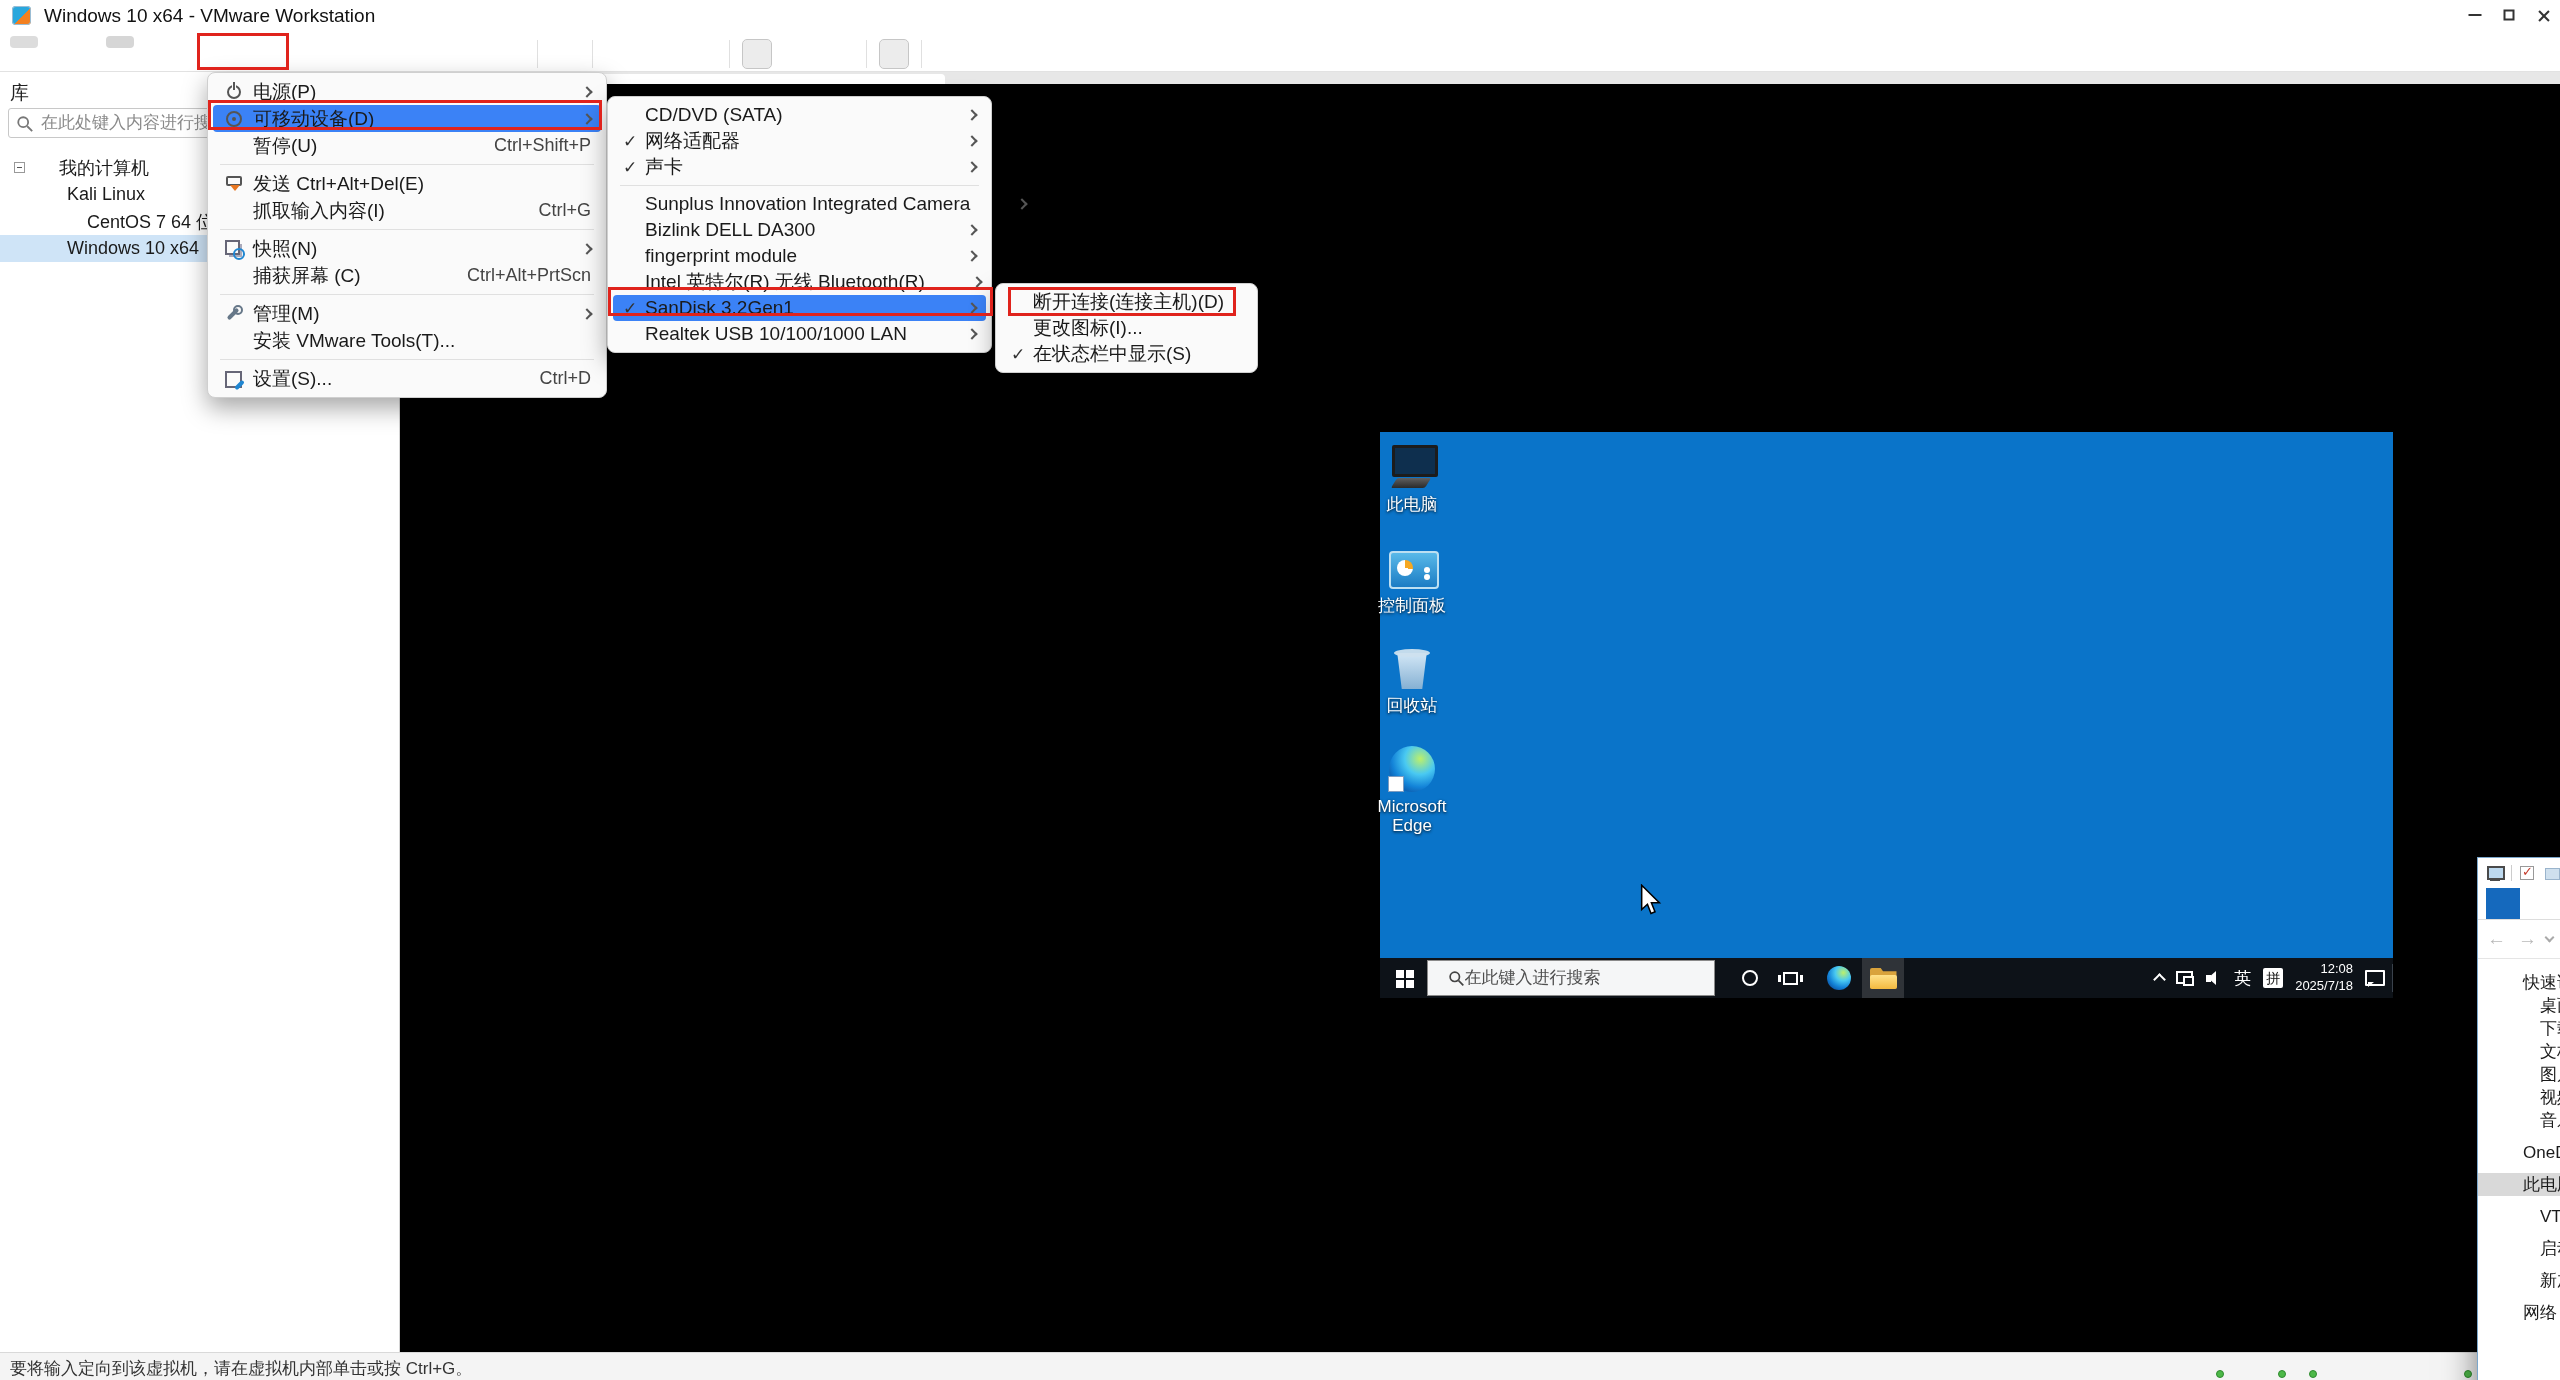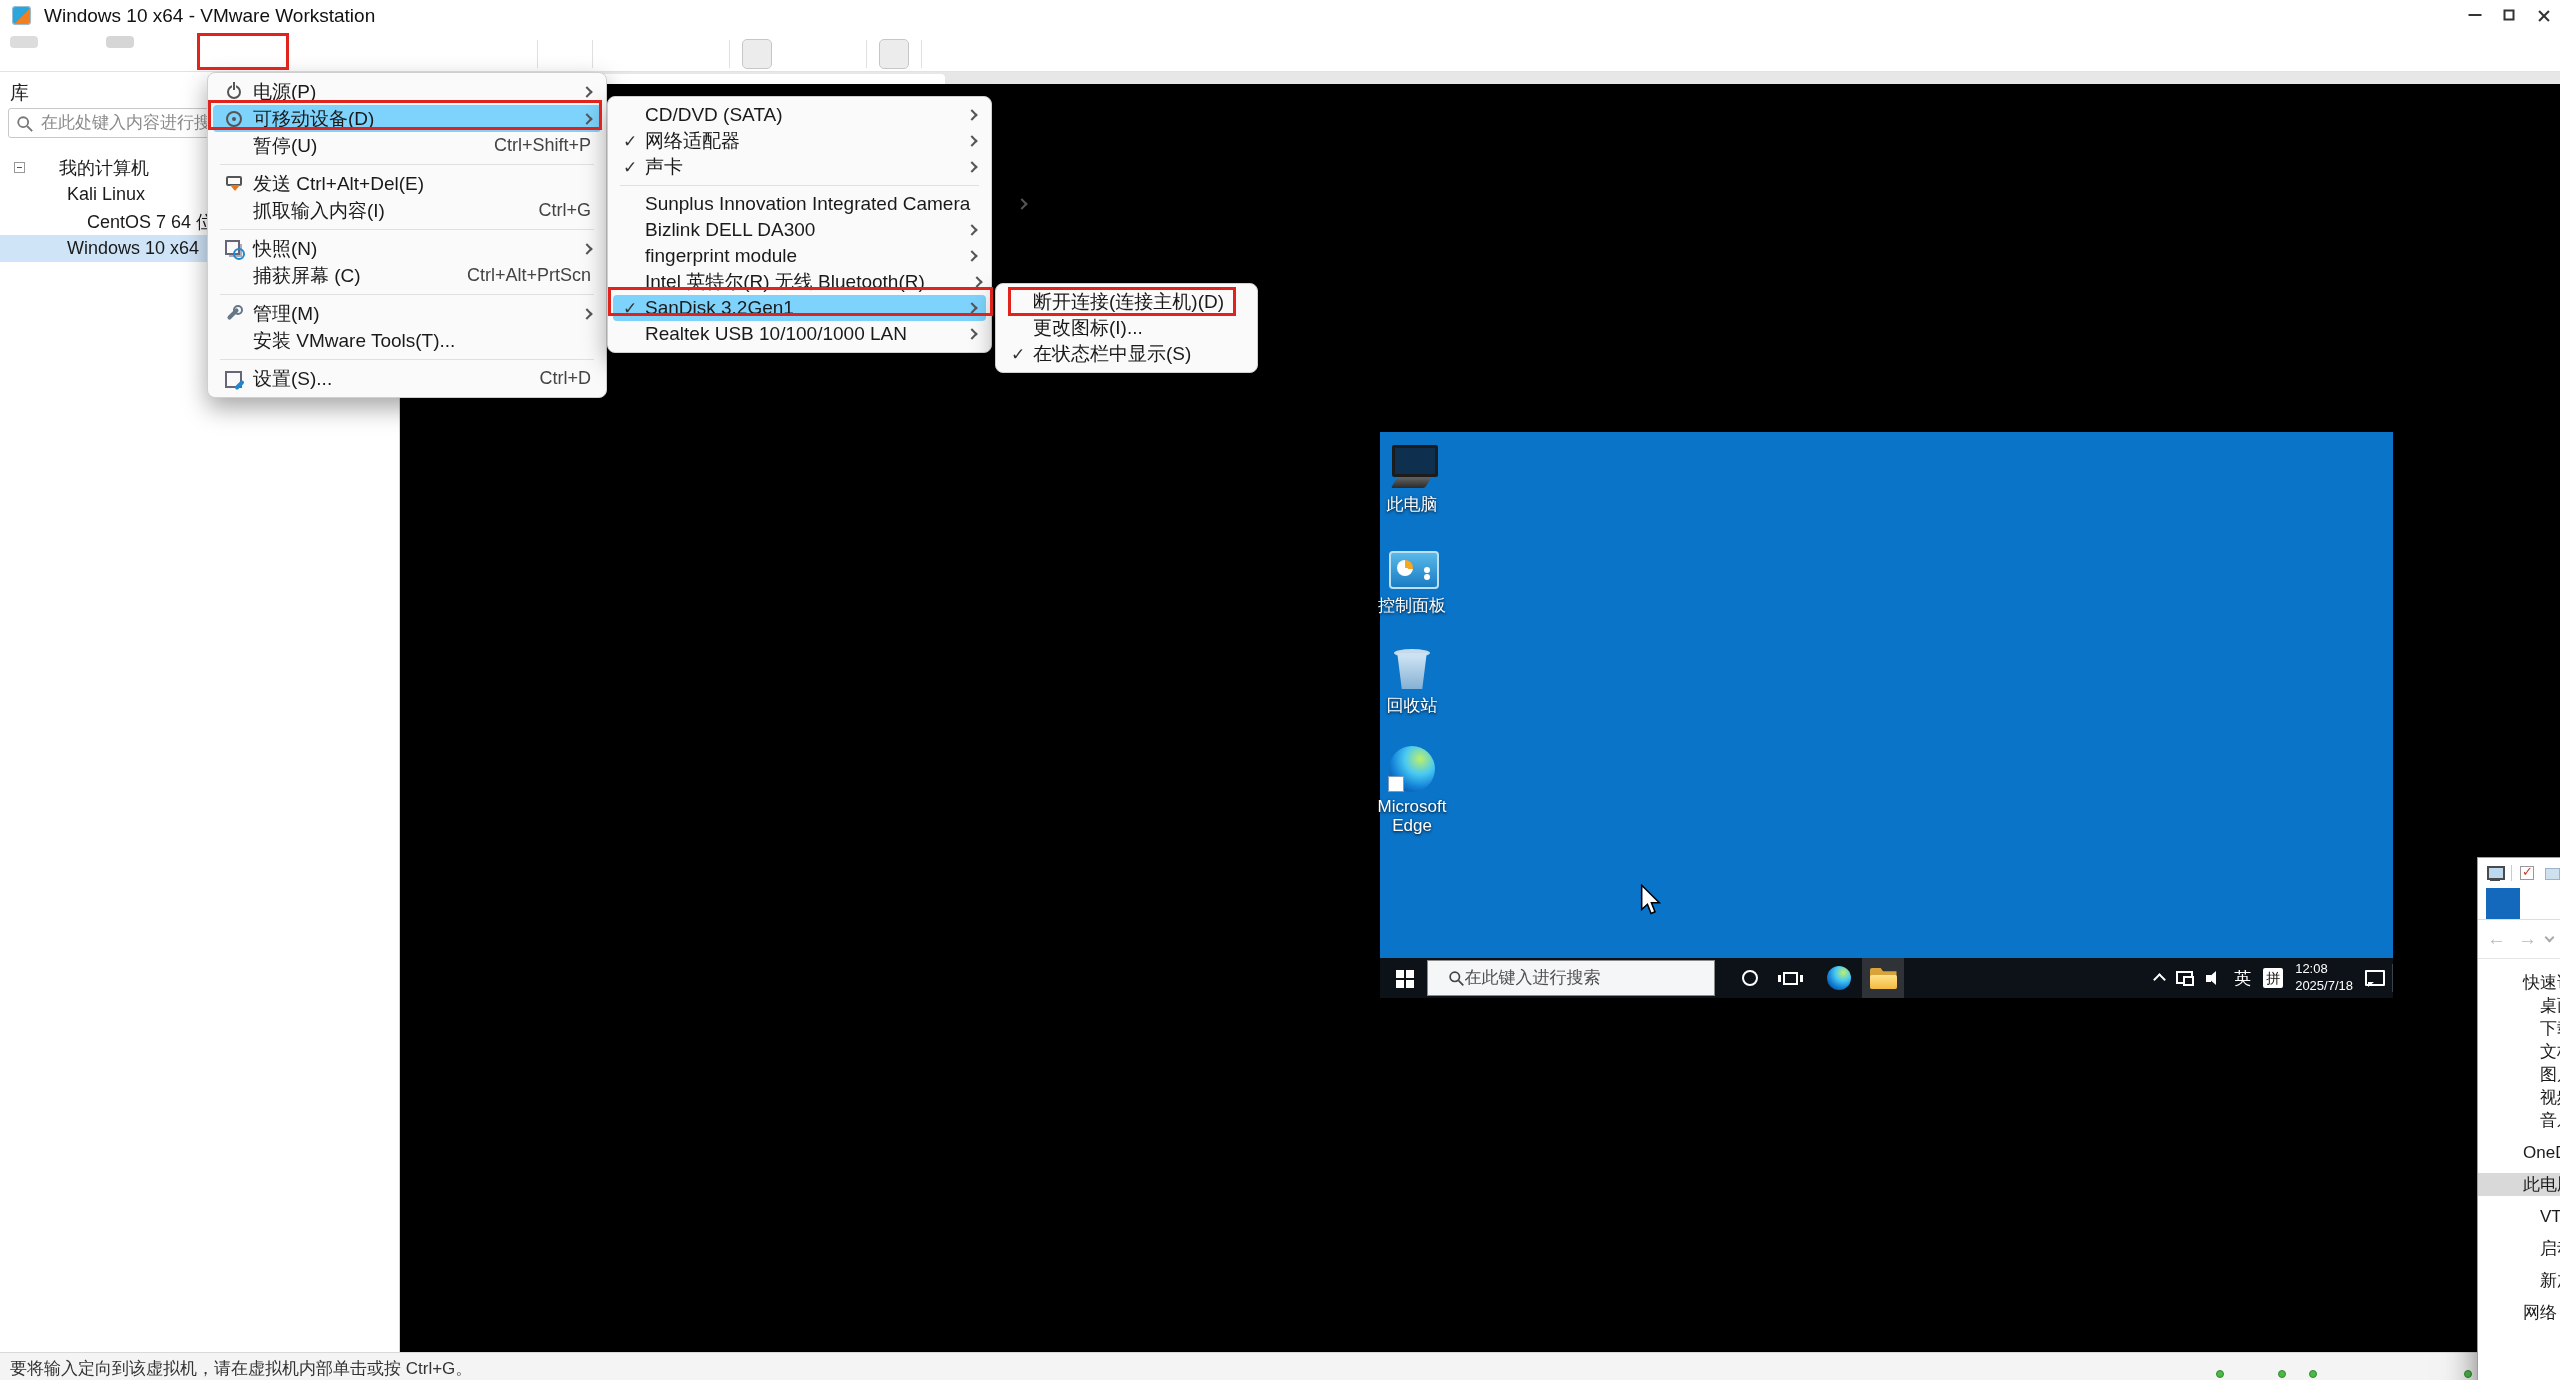--- a/index.html
+++ b/index.html
@@ -59,21 +59,21 @@
   .sb-sep{width:1px;height:20px;background:#c9c9c9;margin:0 3px}
 
   
   .menu-panel{position:absolute;background:#fafafa;border:1px solid #cfcfcf;border-radius:8px;box-shadow:0 10px 24px rgba(0,0,0,.35);padding:5px 0;z-index:50}
   #vm-menu{left:207px;top:72px;width:400px}
   #dev-menu{left:607px;top:96px;width:385px}
   #sd-menu{left:995px;top:283px;width:263px}
   .menu-item{display:flex;align-items:center;height:27px;margin:0 5px;padding:0 10px;border-radius:4px;font-size:19px;white-space:nowrap}
   #dev-menu .menu-item{height:26px}
   #sd-menu .menu-item{height:26px}
-  .menu-item.hl{background:#7dd3fc}
+  .menu-item.hl{background:#3b82f6}
   .menu-item .lbl{color:#1a1a1a}
   .menu-item .sp{flex:1}
   .menu-item .sc{color:#444;margin-left:34px;font-size:18px}
   .menu-item .arr{width:8px;height:8px;border-right:2px solid #555;border-bottom:2px solid #555;transform:rotate(-45deg);margin-left:14px;flex:none}
   .menu-item .check{width:22px;flex:none;color:#333;font-size:17px}
   .menu-sep{height:1px;background:#e0e0e0;margin:5px 12px}
   .mi{width:22px;height:22px;position:relative;flex:none;margin-right:8px}
   .mi::before,.mi::after{content:'';position:absolute}
   .mi-power::before{inset:4px;border:2px solid #555;border-radius:50%}
   .mi-power::after{left:10px;top:1px;width:2px;height:8px;background:#555;box-shadow:0 0 0 1px #fafafa}
@@ -160,21 +160,21 @@
   #tb-tray{position:absolute;right:0;top:0;height:40px;display:flex;align-items:center;gap:12px;padding-right:10px;color:#fff}
   .tr-chev{width:9px;height:9px;border-left:2px solid #fff;border-top:2px solid #fff;transform:rotate(45deg);margin-top:3px}
   .tr-net{position:relative;width:18px;height:15px}
   .tr-net::before{content:'';position:absolute;left:0;top:0;width:13px;height:9px;border:2px solid #fff}
   .tr-net::after{content:'';position:absolute;right:0;bottom:0;width:7px;height:6px;border:2px solid #fff;background:#0d1218}
   .tr-spk{position:relative;width:16px;height:16px}
   .tr-spk::before{content:'';position:absolute;left:0;top:5px;width:5px;height:7px;background:#fff}
   .tr-spk::after{content:'';position:absolute;left:2px;top:1px;border:7px solid transparent;border-right:8px solid #fff;border-left:0}
   .tr-lang{font-size:17px}
   .tr-ime{width:20px;height:20px;background:#fff;color:#111;font-size:14px;line-height:20px;text-align:center;border-radius:2px}
-  .tr-clock{font-size:13px;line-height:1.3;text-align:left;white-space:nowrap}
+  .tr-clock{font-size:13px;line-height:1.3;text-align:right;white-space:nowrap}
   .tr-notif{position:relative;width:18px;height:16px}
   .tr-notif::before{content:'';position:absolute;left:0;top:0;width:16px;height:12px;border:2px solid #fff;border-radius:1px}
   .tr-notif::after{content:'';position:absolute;left:3px;bottom:-1px;width:6px;height:5px;background:#fff;clip-path:polygon(0 0,100% 0,0 100%)}
   #tb-showdesk{position:absolute;right:0;top:6px;width:1px;height:28px;background:#3a424c}
 
   
   #cursor{position:absolute;left:1638px;top:884px;z-index:95;pointer-events:none}
 </style>
 </head>
 <body>

